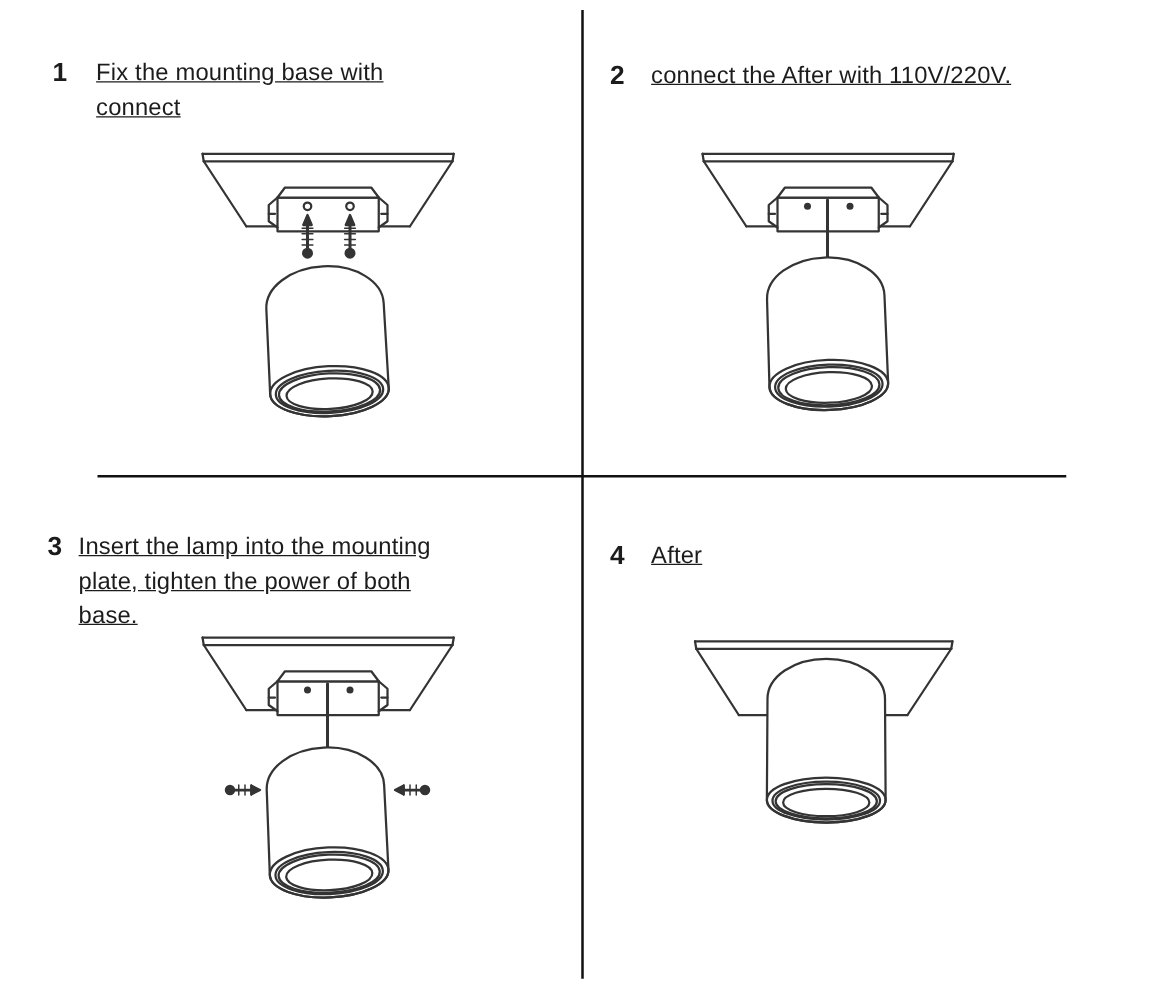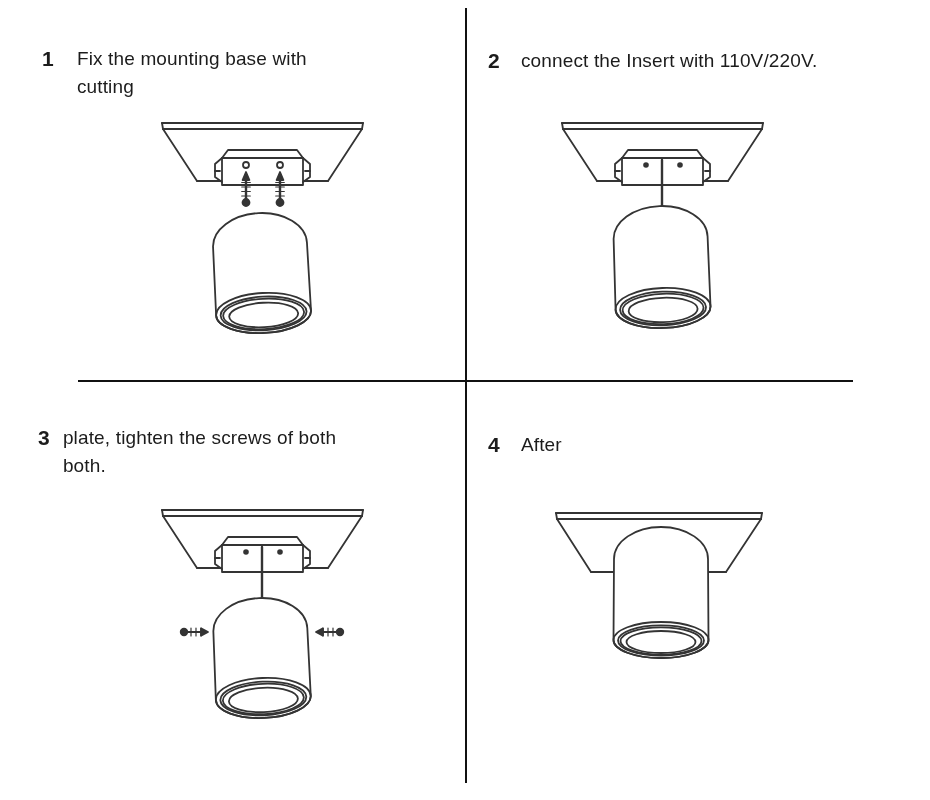--- a/index.html
+++ b/index.html
@@ -9,37 +9,37 @@
   .stage{
     position:relative;width:930px;height:800px;background:var(--bg);
     font-family:"Liberation Sans", sans-serif;overflow:hidden;color:var(--text);
   }
   .divider{position:absolute;background:var(--divider);}
   .divider.v{left:465px;top:8px;width:2px;height:775px;}
   .divider.h{left:78px;top:380px;width:775px;height:2px;}
   .panel{position:absolute;}
   .step-header{position:absolute;display:flex;align-items:flex-start;}
   .step-num{font-weight:700;font-size:21px;line-height:27px;letter-spacing:.2px;}
-  .step-lines{font-size:19px;line-height:27.5px;letter-spacing:.15px;}
+  .step-lines{font-size:19px;line-height:27.5px;letter-spacing:.15px;text-decoration:underline;}
   .panel svg{position:absolute;}
 </style>
 </head>
 <body>
 
 <div class="stage">
 
   <div class="divider v"></div>
   <div class="divider h"></div>
 
   <section class="panel" style="left:0;top:0;width:465px;height:380px">
     <div class="step-header" style="left:42px;top:45px">
       <span class="step-num" style="margin-right:23px">1</span>
       <div class="step-lines">
         <div>Fix the mounting base with</div>
-        <div>cutting</div>
+        <div>connect</div>
       </div>
     </div>
     <svg width="220" height="235" viewBox="0 0 220 235" style="left:150px;top:118px">
         <g fill="none" stroke="#343434" stroke-width="1.8" stroke-linecap="round" stroke-linejoin="round">
           <path d="M12 5H213"></path>
           <path d="M13 11H212"></path>
           <path d="M12 5L13 11"></path>
           <path d="M213 5L212 11"></path>
           <path d="M13 11L47 63"></path>
           <path d="M212 11L178 63"></path>
@@ -80,21 +80,21 @@
           <ellipse cx="112" cy="196" rx="40.5" ry="15.2"></ellipse>
           <ellipse cx="112" cy="197" rx="34.5" ry="12.2"></ellipse>
         </g>
       </svg>
   </section>
 
   <section class="panel" style="left:466px;top:0;width:464px;height:380px">
     <div class="step-header" style="left:22px;top:47px">
       <span class="step-num" style="margin-right:21px">2</span>
       <div class="step-lines">
-        <div>connect the Insert with 110V/220V.</div>
+        <div>connect the After with 110V/220V.</div>
       </div>
     </div>
     <svg width="220" height="235" viewBox="0 0 220 235" style="left:84px;top:118px">
         <g fill="none" stroke="#343434" stroke-width="1.8" stroke-linecap="round" stroke-linejoin="round">
           <path d="M12 5H213"></path>
           <path d="M13 11H212"></path>
           <path d="M12 5L13 11"></path>
           <path d="M213 5L212 11"></path>
           <path d="M13 11L47 63"></path>
           <path d="M212 11L178 63"></path>
@@ -120,22 +120,23 @@
           <ellipse cx="112" cy="191" rx="40.5" ry="15.2"></ellipse>
           <ellipse cx="112" cy="192" rx="34.5" ry="12.2"></ellipse>
         </g>
       </svg>
   </section>
 
   <section class="panel" style="left:0;top:381px;width:465px;height:419px">
     <div class="step-header" style="left:38px;top:43px">
       <span class="step-num" style="margin-right:13px">3</span>
       <div class="step-lines">
-        <div>plate, tighten the screws of both</div>
-        <div>both.</div>
+        <div>Insert the lamp into the mounting</div>
+        <div>plate, tighten the power of both</div>
+        <div>base.</div>
       </div>
     </div>
     <svg width="220" height="235" viewBox="0 0 220 235" style="left:150px;top:124px">
         <g fill="none" stroke="#343434" stroke-width="1.8" stroke-linecap="round" stroke-linejoin="round">
           <path d="M12 5H213"></path>
           <path d="M13 11H212"></path>
           <path d="M12 5L13 11"></path>
           <path d="M213 5L212 11"></path>
           <path d="M13 11L47 63"></path>
           <path d="M212 11L178 63"></path>

